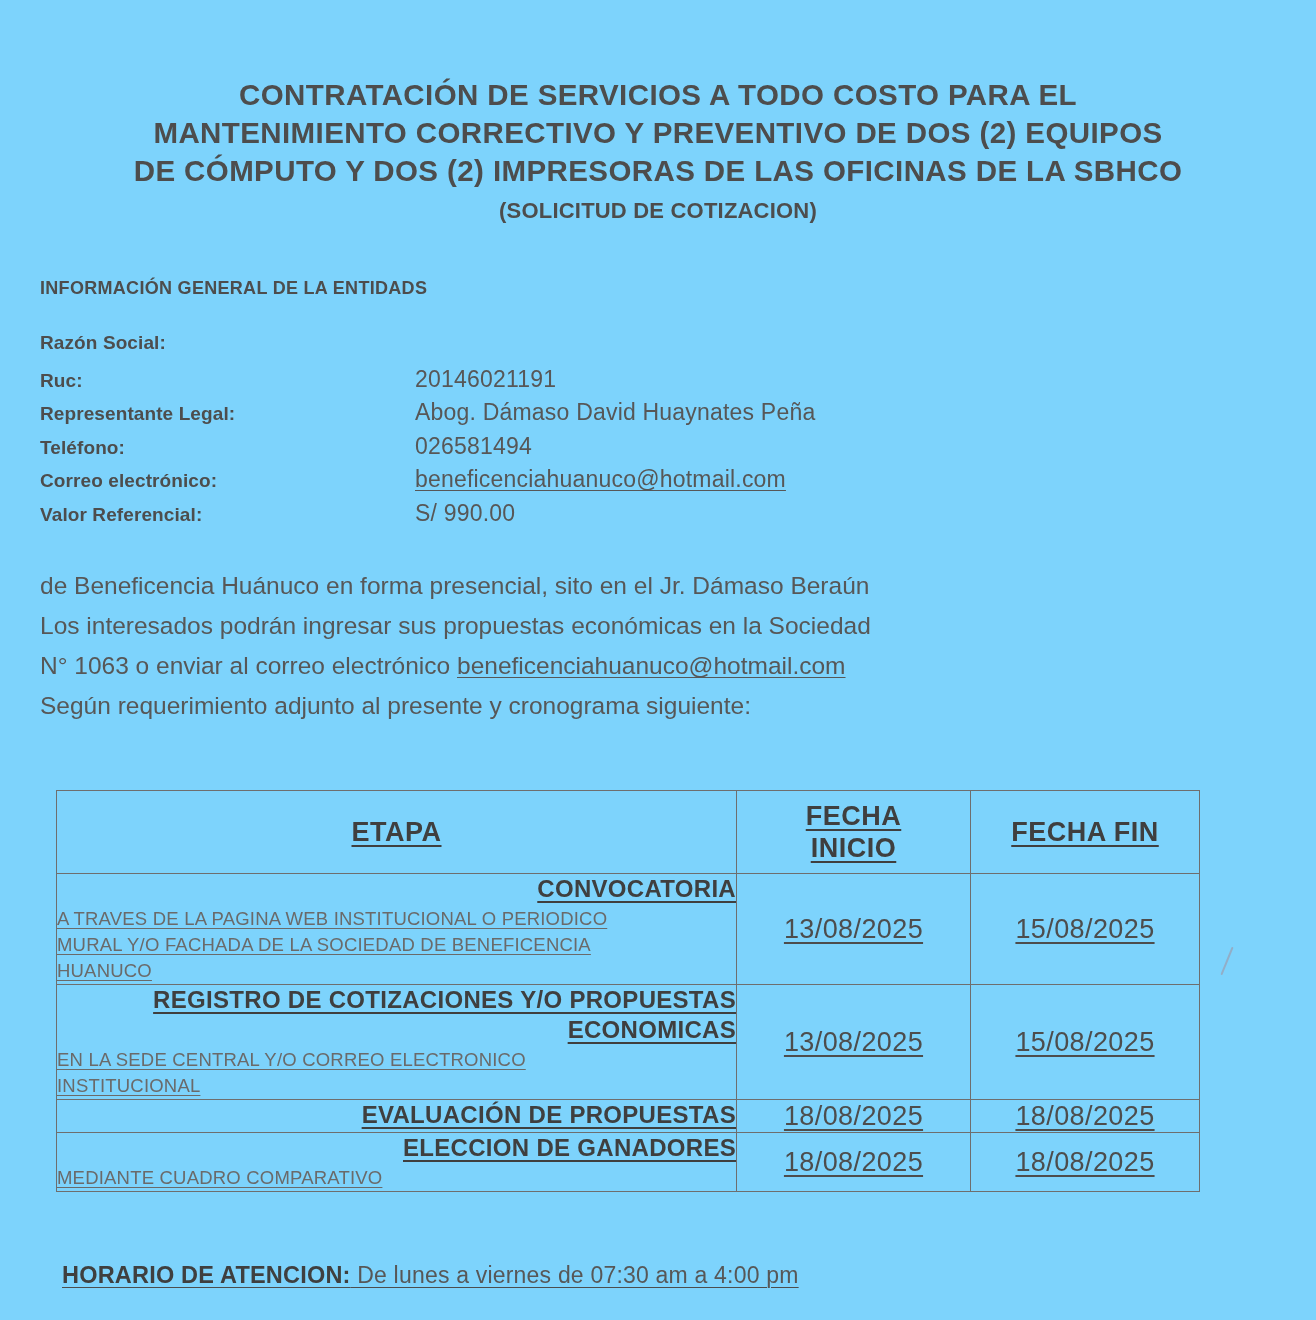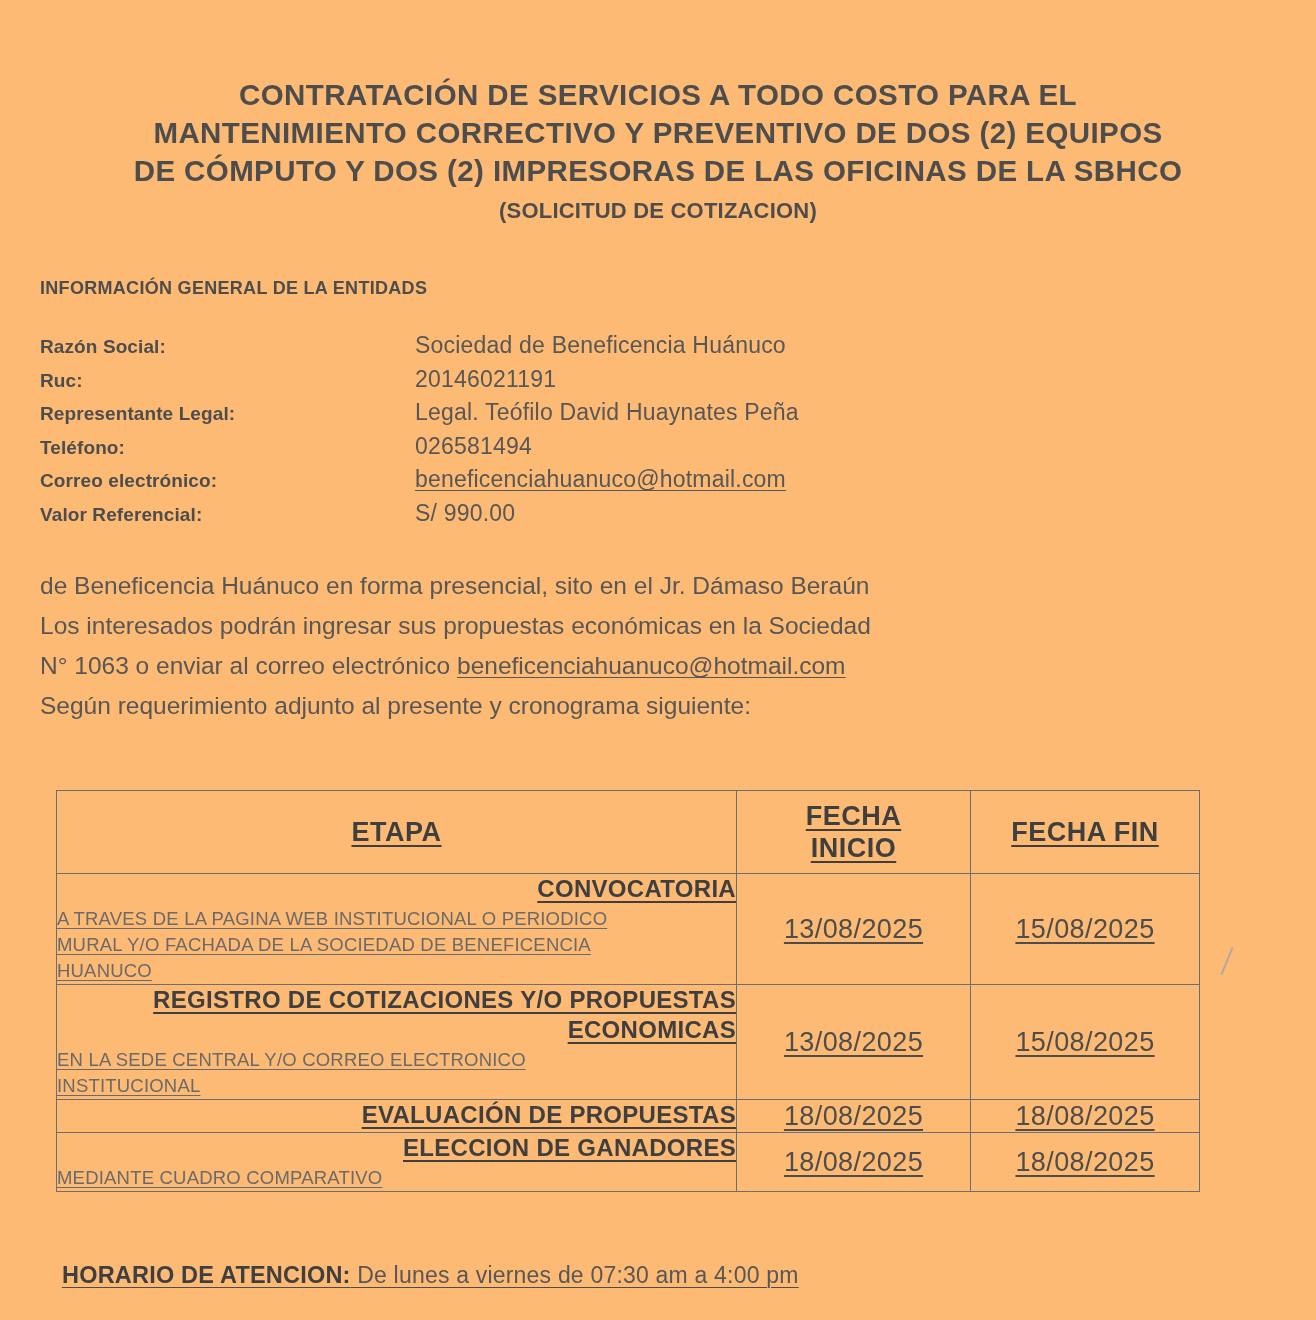--- a/index.html
+++ b/index.html
@@ -14,21 +14,21 @@
     position: relative;
     overflow: hidden;
     font-family: "Liberation Sans", "DejaVu Sans", sans-serif;
     color: #4a4a4a;
     -webkit-font-smoothing: antialiased;
   }
 
   .page {
     position: absolute;
     inset: 0;
-    background: #fdba74;
+    background: #7dd3fc;
   }
 
   
   .title-block {
     position: absolute;
     top: 76px;
     left: 0;
     width: 1316px;
     text-align: center;
   }
@@ -244,29 +244,28 @@
     <div class="title-line">MANTENIMIENTO CORRECTIVO Y PREVENTIVO DE DOS (2) EQUIPOS</div>
     <div class="title-line">DE CÓMPUTO Y DOS (2) IMPRESORAS DE LAS OFICINAS DE LA SBHCO</div>
     <div class="subtitle-line">(SOLICITUD DE COTIZACION)</div>
   </div>
 
   <div class="section-heading">INFORMACIÓN GENERAL DE LA ENTIDADS</div>
 
   <div class="info-list">
     <div class="info-row">
       <div class="info-label">Razón Social:</div>
-      <div class="info-value">Sociedad de Beneficencia Huánuco</div>
     </div>
     <div class="info-row">
       <div class="info-label">Ruc:</div>
       <div class="info-value">20146021191</div>
     </div>
     <div class="info-row">
       <div class="info-label">Representante Legal:</div>
-      <div class="info-value">Legal. Teófilo David Huaynates Peña</div>
+      <div class="info-value">Abog. Dámaso David Huaynates Peña</div>
     </div>
     <div class="info-row">
       <div class="info-label">Teléfono:</div>
       <div class="info-value">026581494</div>
     </div>
     <div class="info-row">
       <div class="info-label">Correo electrónico:</div>
       <div class="info-value underlined">beneficenciahuanuco@hotmail.com</div>
     </div>
     <div class="info-row">

